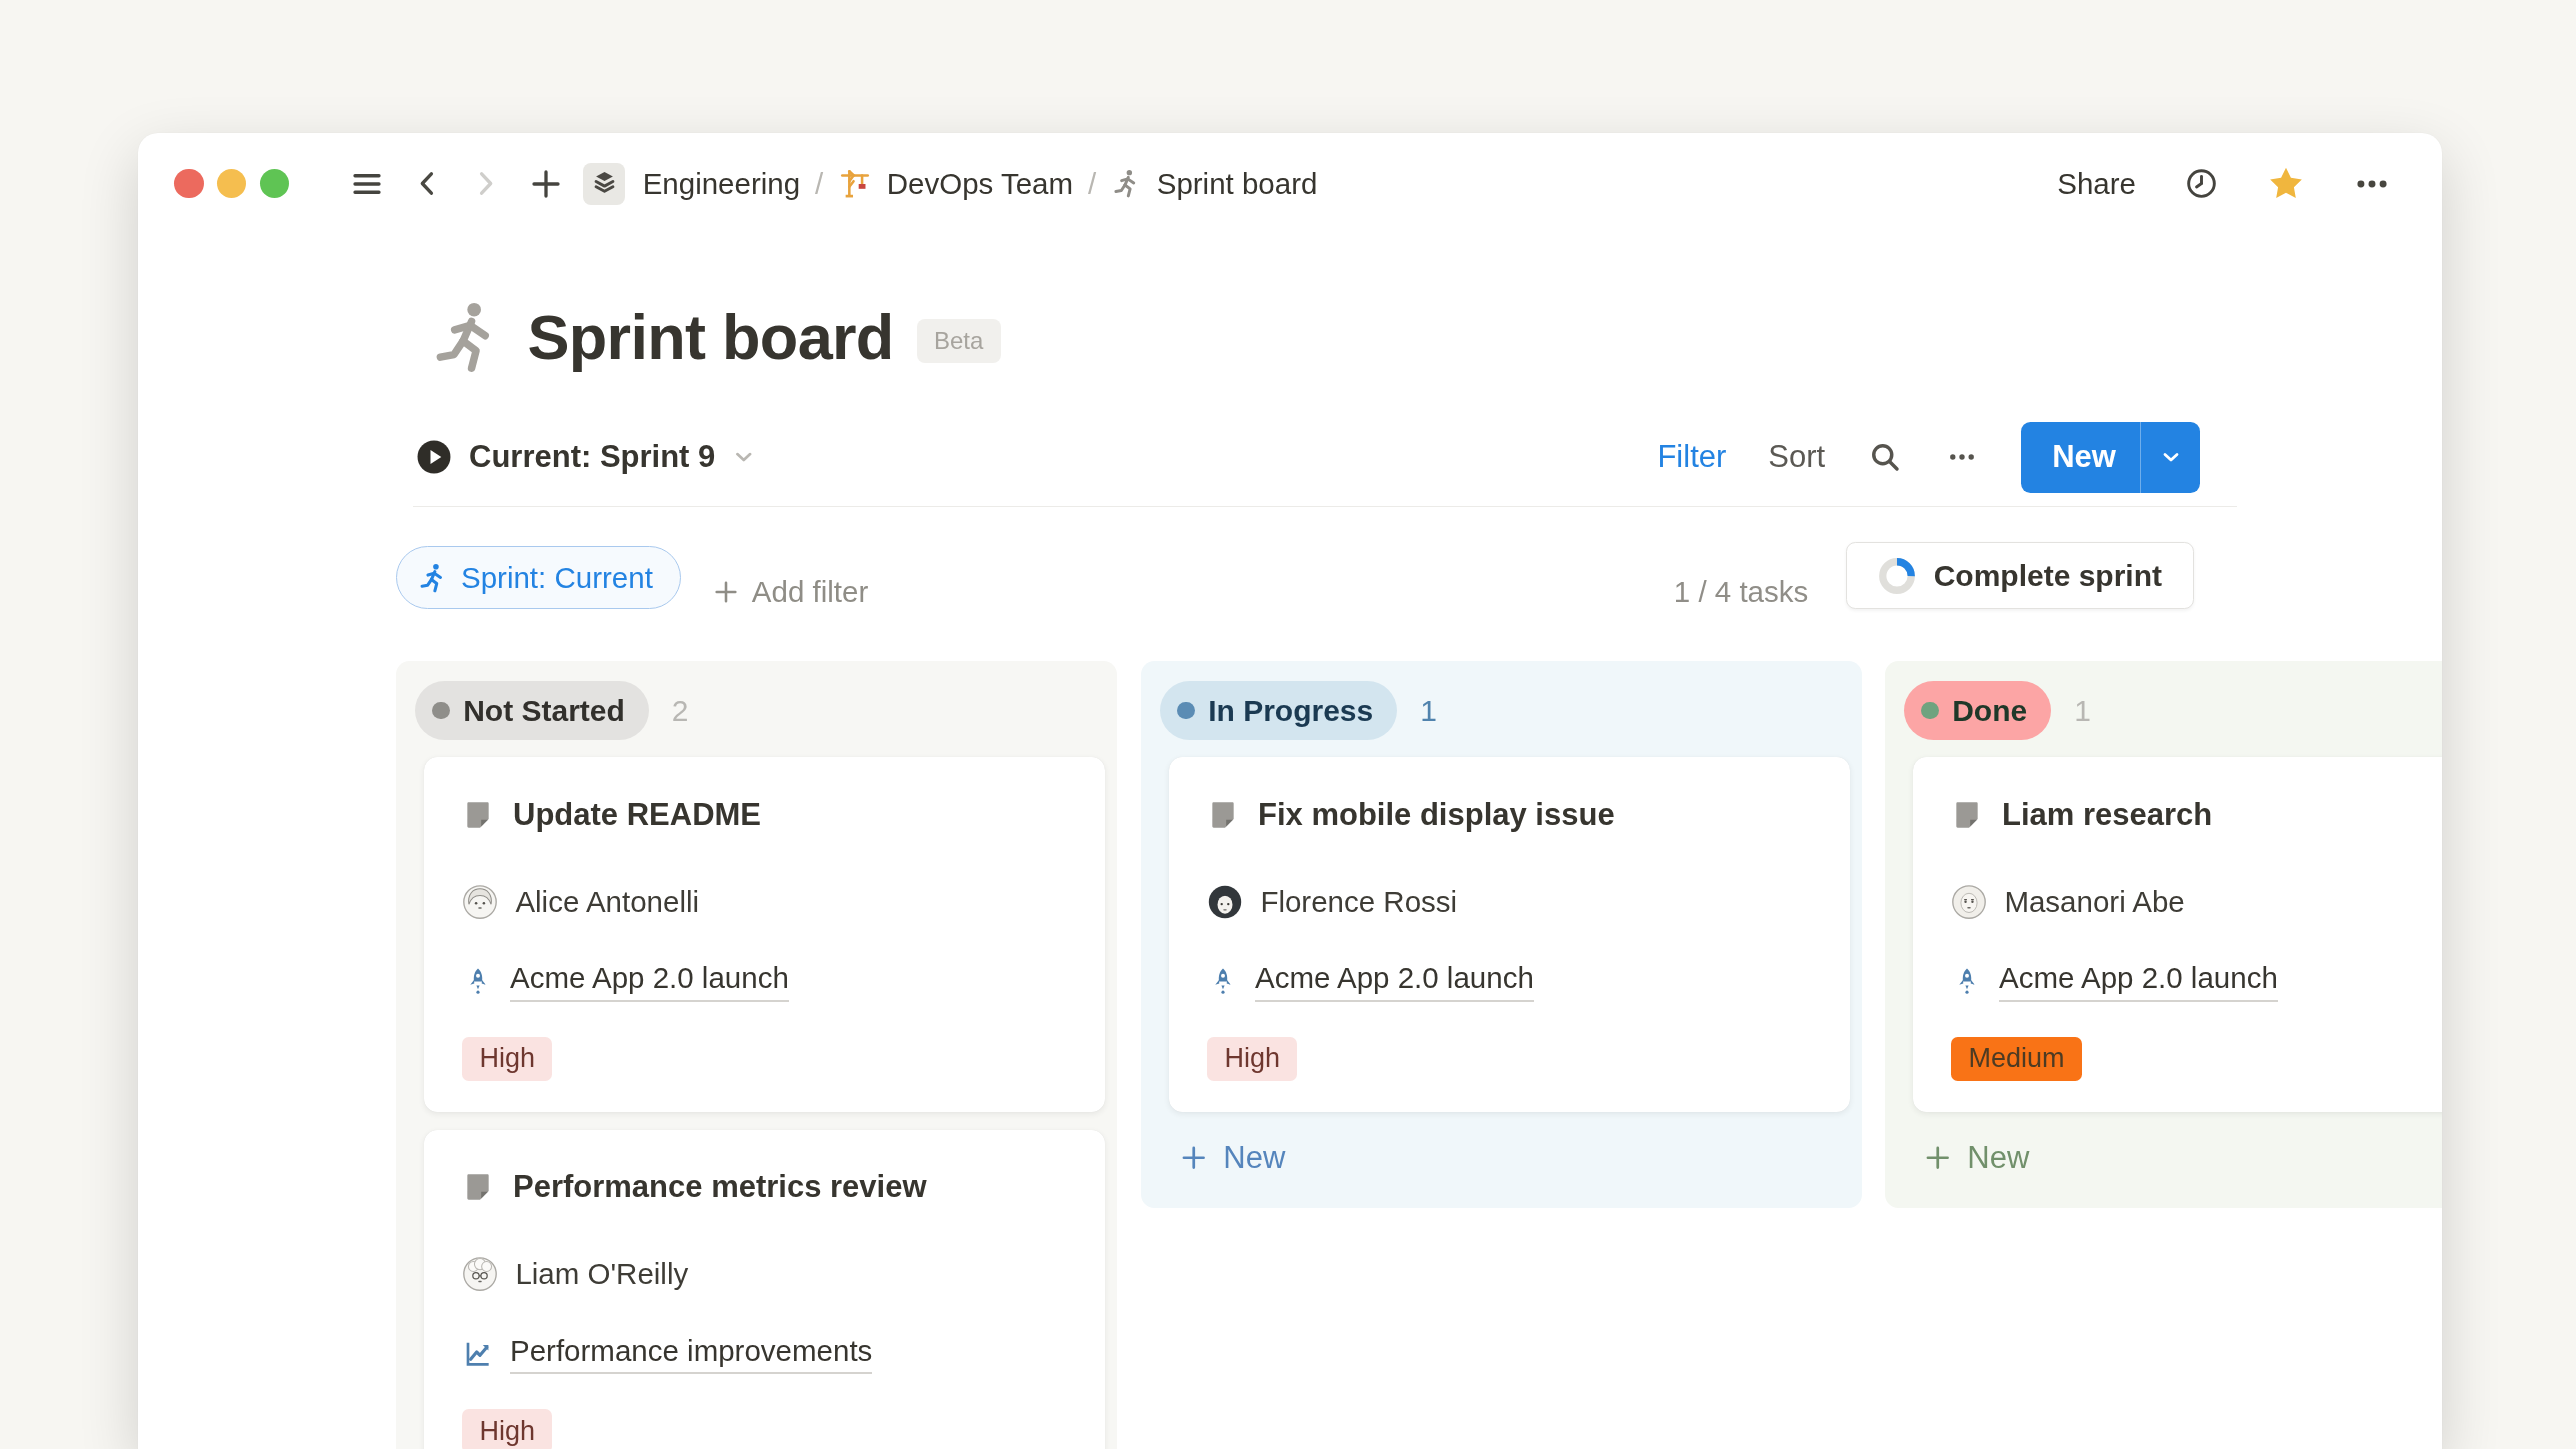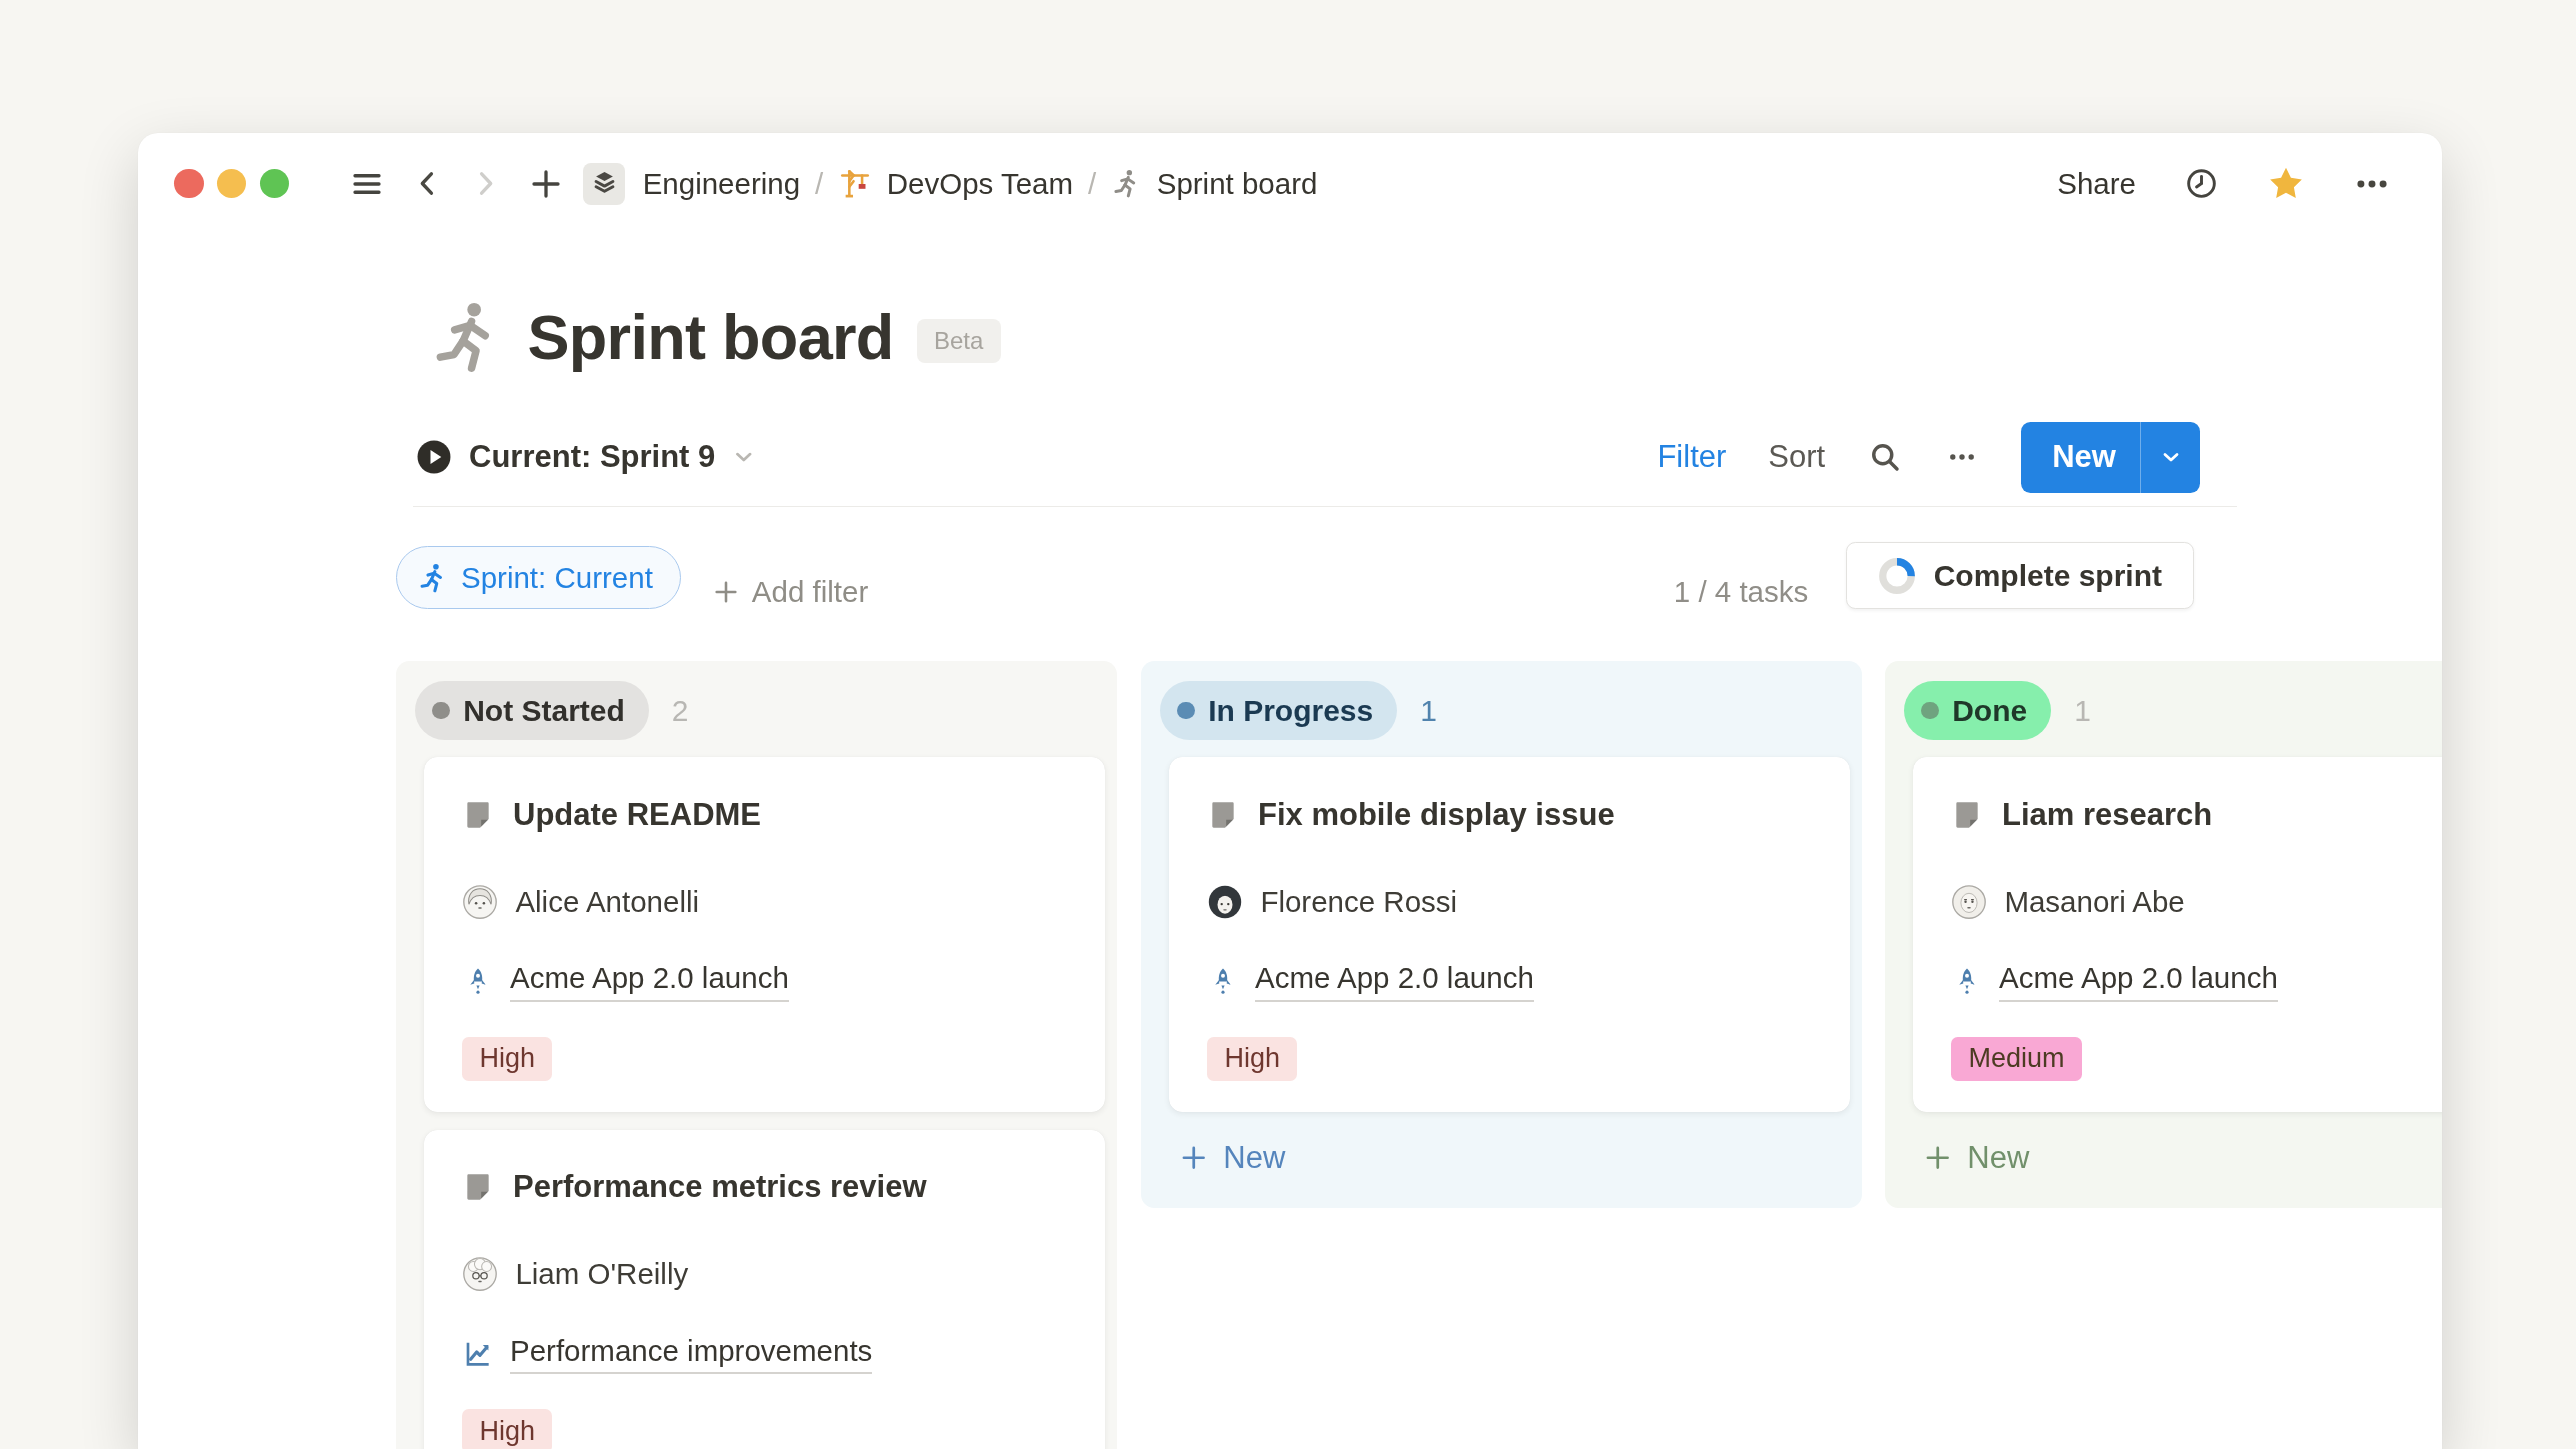--- a/index.html
+++ b/index.html
@@ -85,21 +85,21 @@
   .col-inprogress { left:745px; height:547px; background:#F0F7FA; }
   .col-done       { left:1489px; height:547px; background:#F4F7F1; }
 
   .col-header { display:flex; align-items:center; gap:23px; padding:20px 19px 0 19px; }
   .status-pill {
     display:flex; align-items:center; gap:13.4px; height:59px; padding:0 24px 0 17.4px;
     border-radius:29.5px; font-size:30px; font-weight:600;
   }
   .pill-gray  { background:#E3E2E0; color:#32302C; }
   .pill-blue  { background:#D3E5EF; color:#1B3A52; }
-  .pill-green { background:#86efac; color:#1F3829; }
+  .pill-green { background:#fca5a5; color:#1F3829; }
   .status-dot { width:17.4px; height:17.4px; border-radius:50%; }
   .dot-gray{background:#8F8E8A} .dot-blue{background:#5B8CB4} .dot-green{background:#6FA37F}
   .col-count { font-size:30px; font-weight:500; }
   .count-gray{color:#B8B7B3} .count-blue{color:#5083AD}
 
   .cards { padding:17.4px 12px 0 12px; display:flex; flex-direction:column; gap:17.4px; }
   .card {
     background:#fff; border-radius:13.4px; padding:24px 27px 31px 38px;
     box-shadow:0 2px 6.7px rgba(15,15,15,.07), 0 0 0.7px rgba(15,15,15,.10);
     cursor:pointer;
@@ -110,21 +110,21 @@
   .assignee-row { display:flex; align-items:center; gap:17.4px; margin-top:48px; height:38px; }
   .assignee-name { font-size:29.5px; color:#3E3C36; white-space:nowrap; }
   .project-row { display:flex; align-items:center; gap:16px; margin-top:42px; height:38px; }
   .project-link {
     font-size:29.5px; font-weight:500; color:#37352F; white-space:nowrap;
     border-bottom:2px solid #D5D3CF; padding-bottom:4.7px; cursor:pointer;
   }
   .tag-row { margin-top:36px; }
   .tag { display:inline-block; padding:6.7px 17.4px; border-radius:6.7px; font-size:27px; font-weight:500; white-space:nowrap; }
   .tag-high   { background:#FAE3E1; color:#6E372F; }
-  .tag-medium { background:#f9a8d4; color:#4D3B23; }
+  .tag-medium { background:#f97316; color:#4D3B23; }
 
   .newrow { display:flex; align-items:center; gap:14.8px; padding:28px 38px; font-size:31px; font-weight:500; cursor:pointer; }
   .newrow-blue  { color:#5585BC; }
   .newrow-green { color:#71906B; }
 
   .avatar { width:36px; height:36px; }
 </style>
 </head>
 <body>
 

